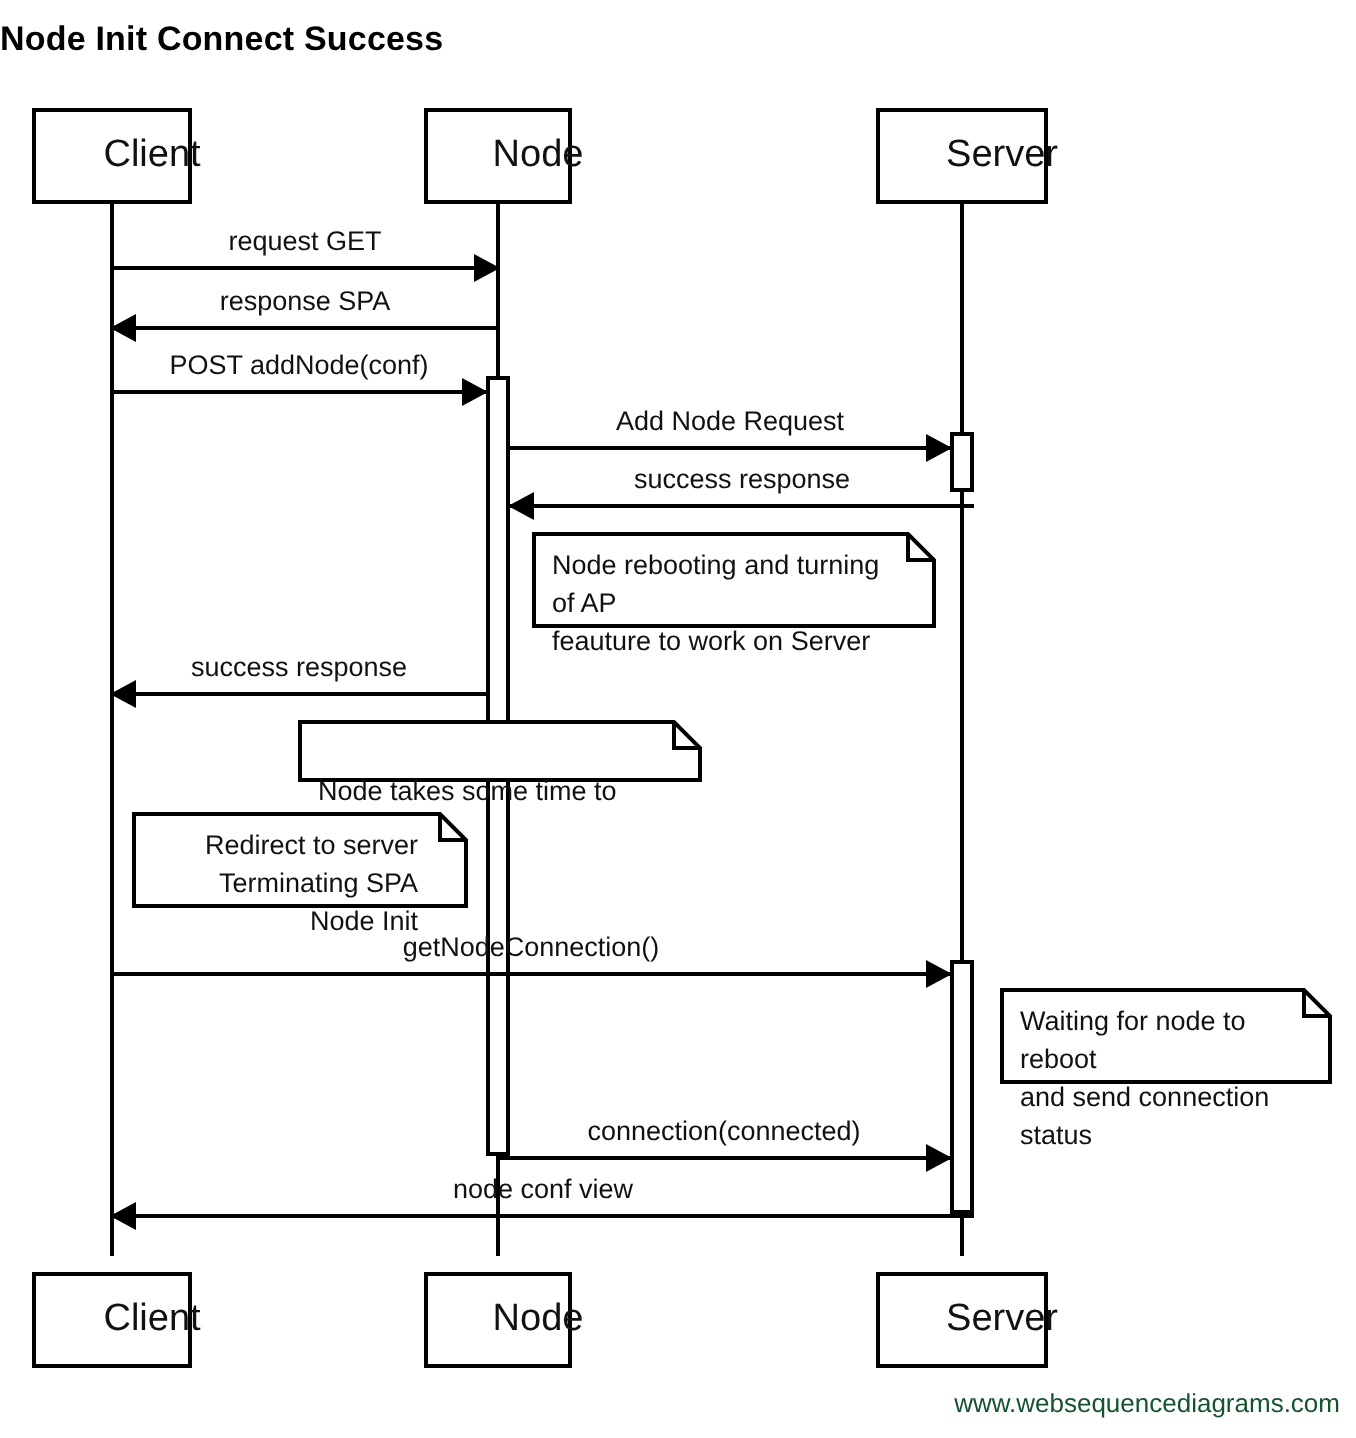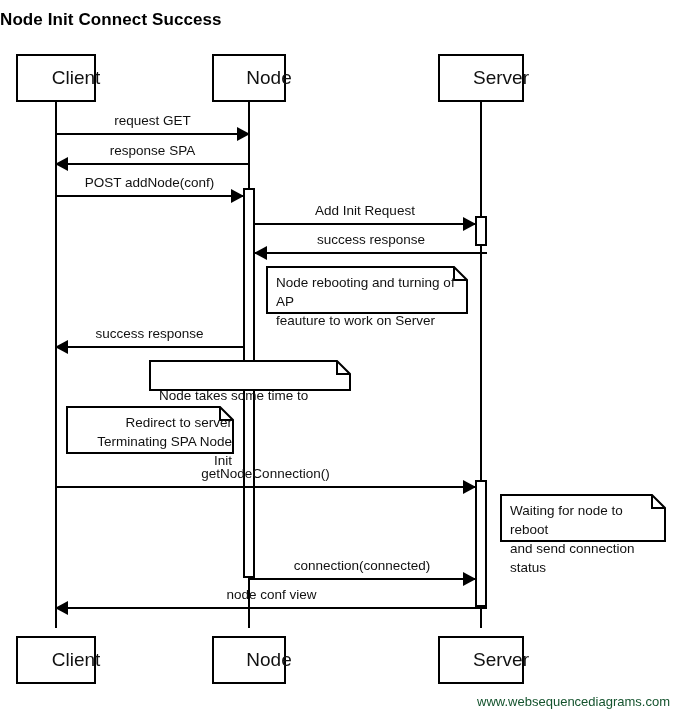--- a/index.html
+++ b/index.html
@@ -114,21 +114,21 @@
     z-index: 6;
   }
   .note .note-svg {
     position: absolute;
     left: 0;
     top: 0;
     display: block;
   }
   .note .note-text {
     position: relative;
-    padding: 7px 2px 7px 10px;
+    padding: 7px 25px 7px 10px;
     font-size: 13.5px;
     line-height: 19px;
     color: #111111;
     white-space: pre-line;
   }
 </style>
 </head>
 <body>
 
 <div id="diagram">
@@ -177,21 +177,21 @@
 
   <div class="message right" style="left:56px; top:195px; width:187px;">
     <div class="line" style="width:187px;"></div>
     <div class="head"></div>
     <div class="label">POST addNode(conf)</div>
   </div>
 
   <div class="message right" style="left:255px; top:223px; width:220px;">
     <div class="line" style="width:220px;"></div>
     <div class="head"></div>
-    <div class="label">Add Init Request</div>
+    <div class="label">Add Node Request</div>
   </div>
 
   <div class="message left" style="left:255px; top:252px; width:232px;">
     <div class="line" style="width:232px;"></div>
     <div class="head"></div>
     <div class="label">success response</div>
   </div>
 
   <div class="message left" style="left:56px; top:346px; width:187px;">
     <div class="line" style="width:187px;"></div>

